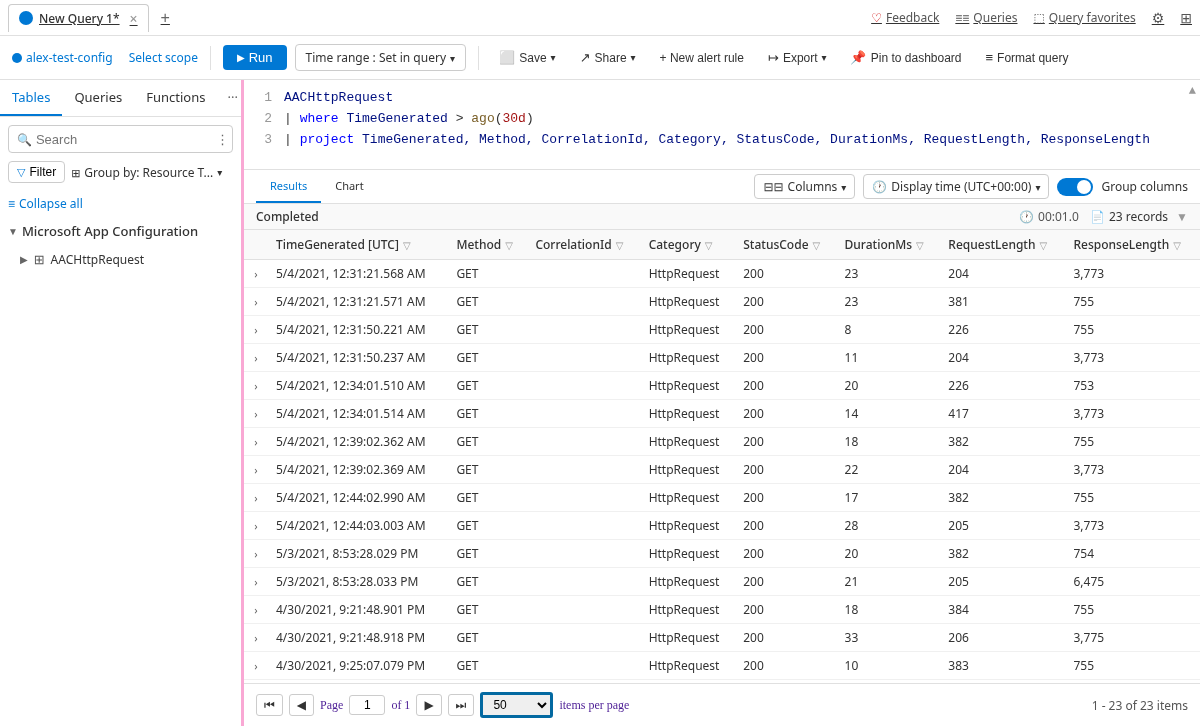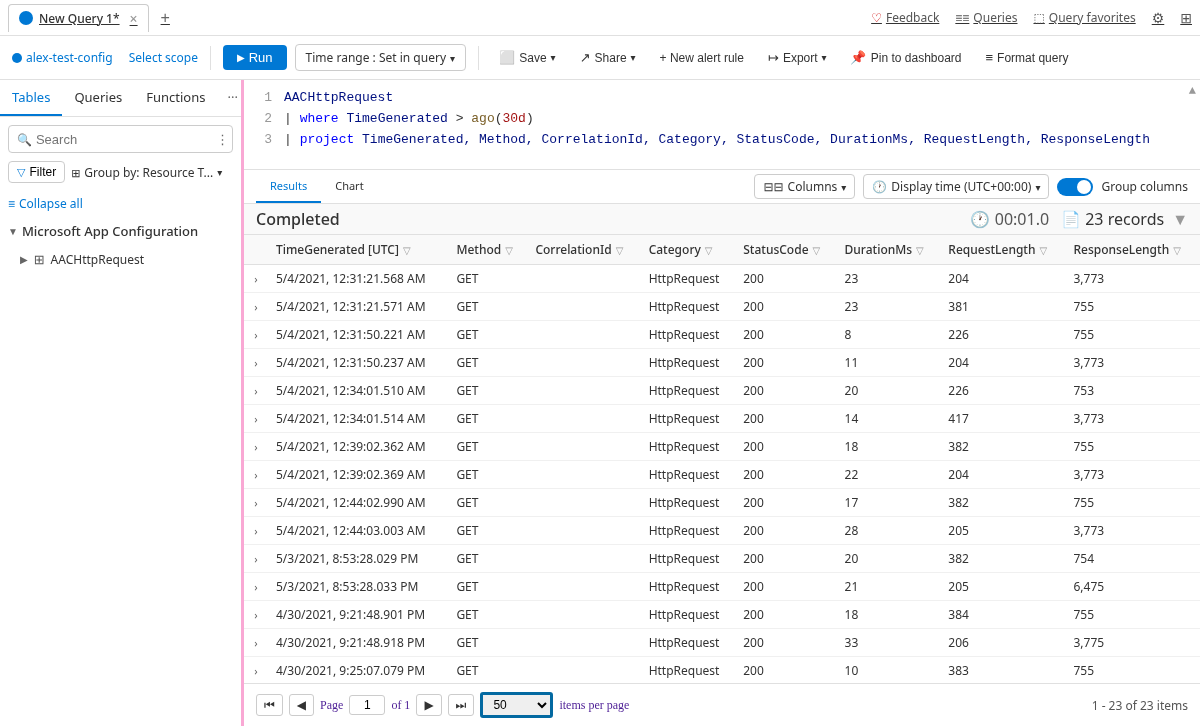--- a/index.html
+++ b/index.html
@@ -65,21 +65,21 @@
     
     .results-area { flex: 1; display: flex; flex-direction: column; overflow: hidden; }
     .results-tabs { display: flex; align-items: center; border-bottom: 1px solid #e0e0e0; padding: 0 12px; gap: 0; background: #fff; }
     .result-tab { padding: 8px 14px; font-size: 11px; cursor: pointer; color: #333; border-bottom: 2px solid transparent; }
     .result-tab.active { color: #0078d4; border-bottom: 2px solid #0078d4; }
     .columns-btn { display: flex; align-items: center; gap: 4px; border: 1px solid #ccc; border-radius: 4px; padding: 3px 8px; font-size: 12px; cursor: pointer; }
     .display-time { display: flex; align-items: center; gap: 4px; border: 1px solid #ccc; border-radius: 4px; padding: 3px 8px; font-size: 12px; cursor: pointer; }
     .group-toggle { display: flex; align-items: center; gap: 8px; font-size: 12px; }
     .toggle-switch { width: 36px; height: 18px; background: #0078d4; border-radius: 9px; position: relative; cursor: pointer; }
     .toggle-knob { width: 14px; height: 14px; background: #fff; border-radius: 50%; position: absolute; top: 2px; right: 2px; }
-    .status-bar { display: flex; align-items: center; padding: 4px 12px; background: #f9f9f9; border-bottom: 1px solid #e0e0e0; font-size: 16px; color: #333; gap: 8px; }
+    .status-bar { display: flex; align-items: center; padding: 4px 12px; background: #f9f9f9; border-bottom: 1px solid #e0e0e0; font-size: 12px; color: #333; gap: 8px; }
     .status-completed { font-weight: 500; color: #333; }
     .status-time { margin-left: auto; display: flex; align-items: center; gap: 4px; color: #555; }
     .records-count { color: #333; margin-left: 8px; }
     .expand-icon { color: #999; cursor: pointer; }
 
     
     .table-container { flex: 1; overflow: auto; }
     table { width: 100%; border-collapse: collapse; font-size: 12px; }
     thead th { background: #f9f9f9; border-bottom: 1px solid #e0e0e0; padding: 6px 8px; text-align: left; font-weight: 500; white-space: nowrap; position: sticky; top: 0; z-index: 2; color: #333; }
     thead th .col-header { display: flex; align-items: center; gap: 4px; }

